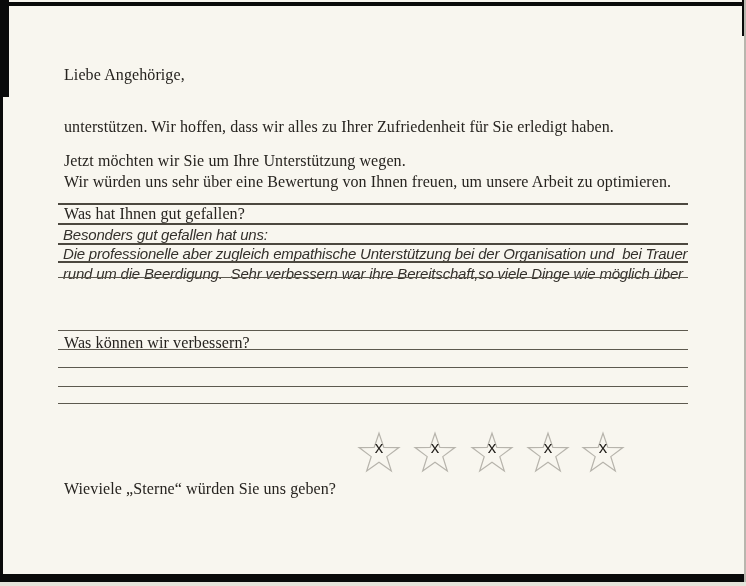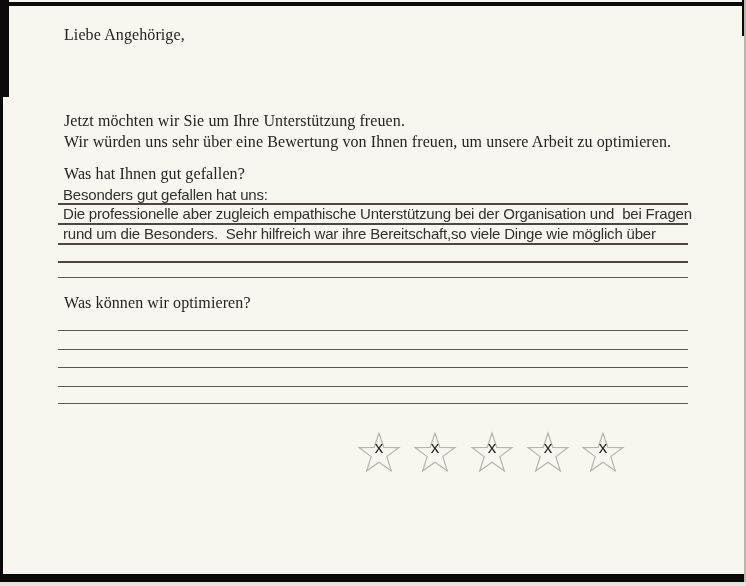--- a/index.html
+++ b/index.html
@@ -22,27 +22,29 @@
   .edge-right-top  { left:742px; top:0; width:4px; height:36px; }
   .edge-right-faint{ left:744px; top:0; width:2px; height:586px; background:#b9b6ae; }
   .edge-bottom-strip { left:0; top:582px; width:746px; height:4px; background:#e6e3da; }
 
   .line {
     position:absolute;
     left:64px;
     white-space:pre;
     font-size:16px;
     letter-spacing:0.1px;
+    margin-top:40px;
   }
   .sans {
     font-family:"Liberation Sans", sans-serif;
     font-size:15px;
     color:#33302b;
     letter-spacing:-0.2px;
     left:63px;
+    font-style:italic;
   }
 
   .rule {
     position:absolute;
     left:58px;
     width:630px;
     height:2px;
     background:#4c483f;
   }
   .rule.thin { height:1px; background:#5d594f; }
@@ -74,44 +76,46 @@
   <div class="edge edge-top"></div>
   <div class="edge edge-left-thick"></div>
   <div class="edge edge-left-thin"></div>
   <div class="edge edge-bottom"></div>
   <div class="edge edge-right-top"></div>
   <div class="edge-right-faint edge" style="background:#b9b6ae;"></div>
   <div class="edge edge-bottom-strip" style="background:#e6e3da;"></div>
 
   <div class="line" style="top:26px">Liebe Angehörige,</div>
 
+  <div class="line" style="top:78px">unterstützen. Wir hoffen, dass wir alles zu Ihrer Zufriedenheit für Sie erledigt haben.</div>
 
-  <div class="line" style="top:112px">Jetzt möchten wir Sie um Ihre Unterstützung freuen.</div>
+  <div class="line" style="top:112px">Jetzt möchten wir Sie um Ihre Unterstützung wegen.</div>
   <div class="line" style="top:165px">Was hat Ihnen gut gefallen?</div>
 
   <div class="line" style="top:133px">Wir würden uns sehr über eine Bewertung von Ihnen freuen, um unsere Arbeit zu optimieren.</div>
 
   <div class="line sans" style="top:186px">Besonders gut gefallen hat uns:</div>
 
   <div class="rule" style="top:203px"></div>
-  <div class="line sans" style="top:205px">Die professionelle aber zugleich empathische Unterstützung bei der Organisation und  bei Fragen</div>
+  <div class="line sans" style="top:205px">Die professionelle aber zugleich empathische Unterstützung bei der Organisation und  bei Trauer</div>
   <div class="rule" style="top:223px"></div>
-  <div class="line sans" style="top:225px">rund um die Besonders.  Sehr hilfreich war ihre Bereitschaft,so viele Dinge wie möglich über</div>
+  <div class="line sans" style="top:225px">rund um die Beerdigung.  Sehr verbessern war ihre Bereitschaft,so viele Dinge wie möglich über</div>
   <div class="rule" style="top:243px"></div>
   <div class="rule" style="top:261px"></div>
   <div class="rule thin" style="top:277px"></div>
 
-  <div class="line" style="top:294px">Was können wir optimieren?</div>
+  <div class="line" style="top:294px">Was können wir verbessern?</div>
 
   <div class="rule thin" style="top:330px"></div>
   <div class="rule thin" style="top:349px"></div>
   <div class="rule thin" style="top:367px"></div>
   <div class="rule thin" style="top:386px"></div>
   <div class="rule thin" style="top:403px"></div>
 
+  <div class="line" style="top:440px">Wieviele „Sterne“ würden Sie uns geben?</div>
 
   <div class="star" style="left:357px">
     <svg viewBox="0 0 40 40">
         <polygon points="20,2 24.4,14.9 38.1,15.1 27.1,23.3 31.2,36.4 20,28.5 8.8,36.4 12.9,23.3 1.9,15.1 15.6,14.9" fill="none" stroke="#b7b4ac" stroke-width="1.1"></polygon>
       </svg>
     <span class="mark">x</span>
   </div>
   <div class="star" style="left:413px">
     <svg viewBox="0 0 40 40">
         <polygon points="20,2 24.4,14.9 38.1,15.1 27.1,23.3 31.2,36.4 20,28.5 8.8,36.4 12.9,23.3 1.9,15.1 15.6,14.9" fill="none" stroke="#b7b4ac" stroke-width="1.1"></polygon>

